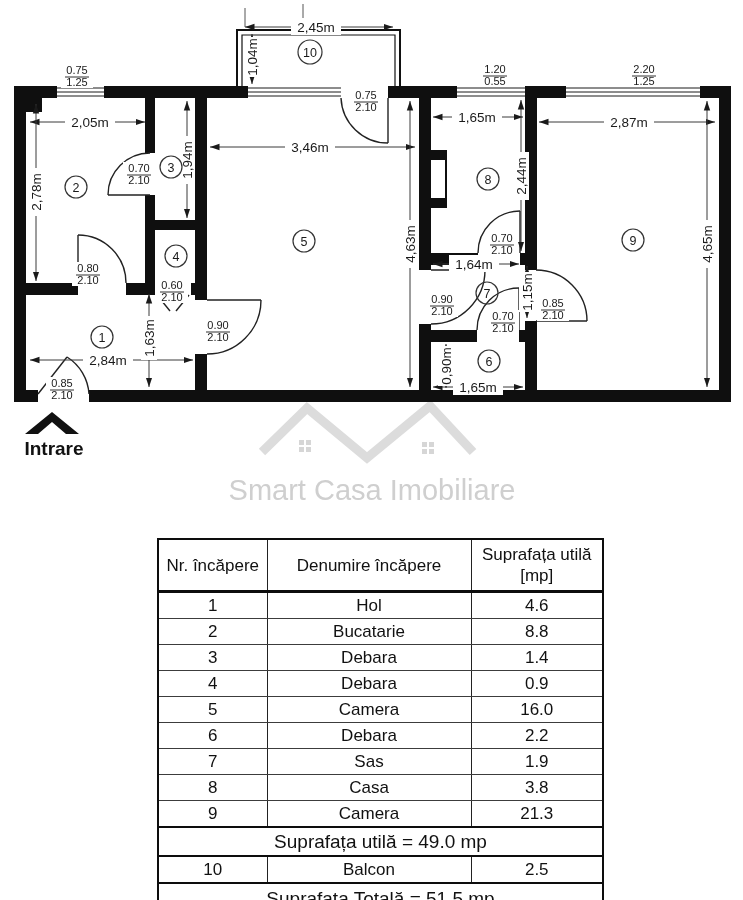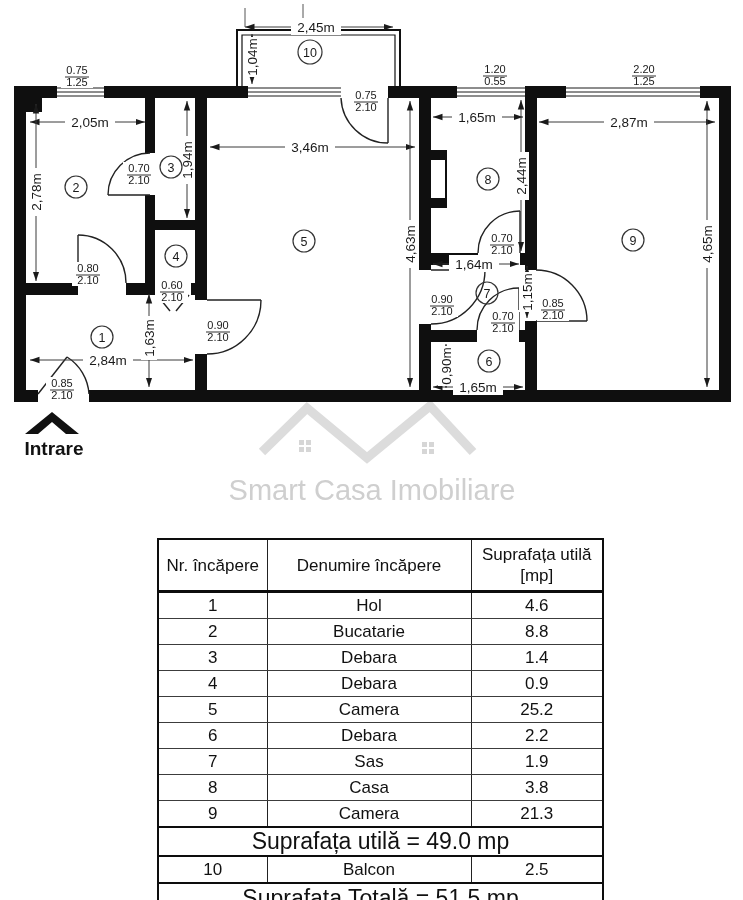--- a/index.html
+++ b/index.html
@@ -22,21 +22,21 @@
   .entrance-text{font-size:19px;font-weight:600;fill:#111;text-anchor:middle;}
 
   table.plan-table{position:absolute;left:157px;top:538px;width:445px;
     border-collapse:collapse;border:2.5px solid #0d0d0d;table-layout:fixed;}
   .plan-table th,.plan-table td{border:1.5px solid #222;text-align:center;
     font-weight:normal;font-size:17px;padding:0;color:#111;}
   .plan-table th{height:50px;border-bottom:3px solid #0d0d0d;line-height:21px;}
   .plan-table td{height:25px;border-top:1px solid #3c3c3c;border-bottom:1px solid #3c3c3c;}
   .c1{width:109px;} .c2{width:204px;} .c3{width:132px;}
   .plan-table td.merged{border-top:2.5px solid #0d0d0d;border-bottom:2.5px solid #0d0d0d;
-    height:27px;font-size:23px;margin-left:23px;}
+    height:27px;font-size:19px;margin-left:23px;}
   .plan-table tr.total td.merged{height:29px;}
 </style>
 </head>
 <body>
 
 <div class="canvas">
 
 <svg width="743" height="530" viewBox="0 0 743 530">
   <defs>
     <marker id="arr" viewBox="0 0 10 8" markerWidth="10" markerHeight="8" refX="9.5" refY="4" orient="auto-start-reverse" markerUnits="userSpaceOnUse">
@@ -401,21 +401,21 @@
       <td>1.4</td>
     </tr>
     <tr>
       <td>4</td>
       <td>Debara</td>
       <td>0.9</td>
     </tr>
     <tr>
       <td>5</td>
       <td>Camera</td>
-      <td>25.2</td>
+      <td>16.0</td>
     </tr>
     <tr>
       <td>6</td>
       <td>Debara</td>
       <td>2.2</td>
     </tr>
     <tr>
       <td>7</td>
       <td>Sas</td>
       <td>1.9</td>

